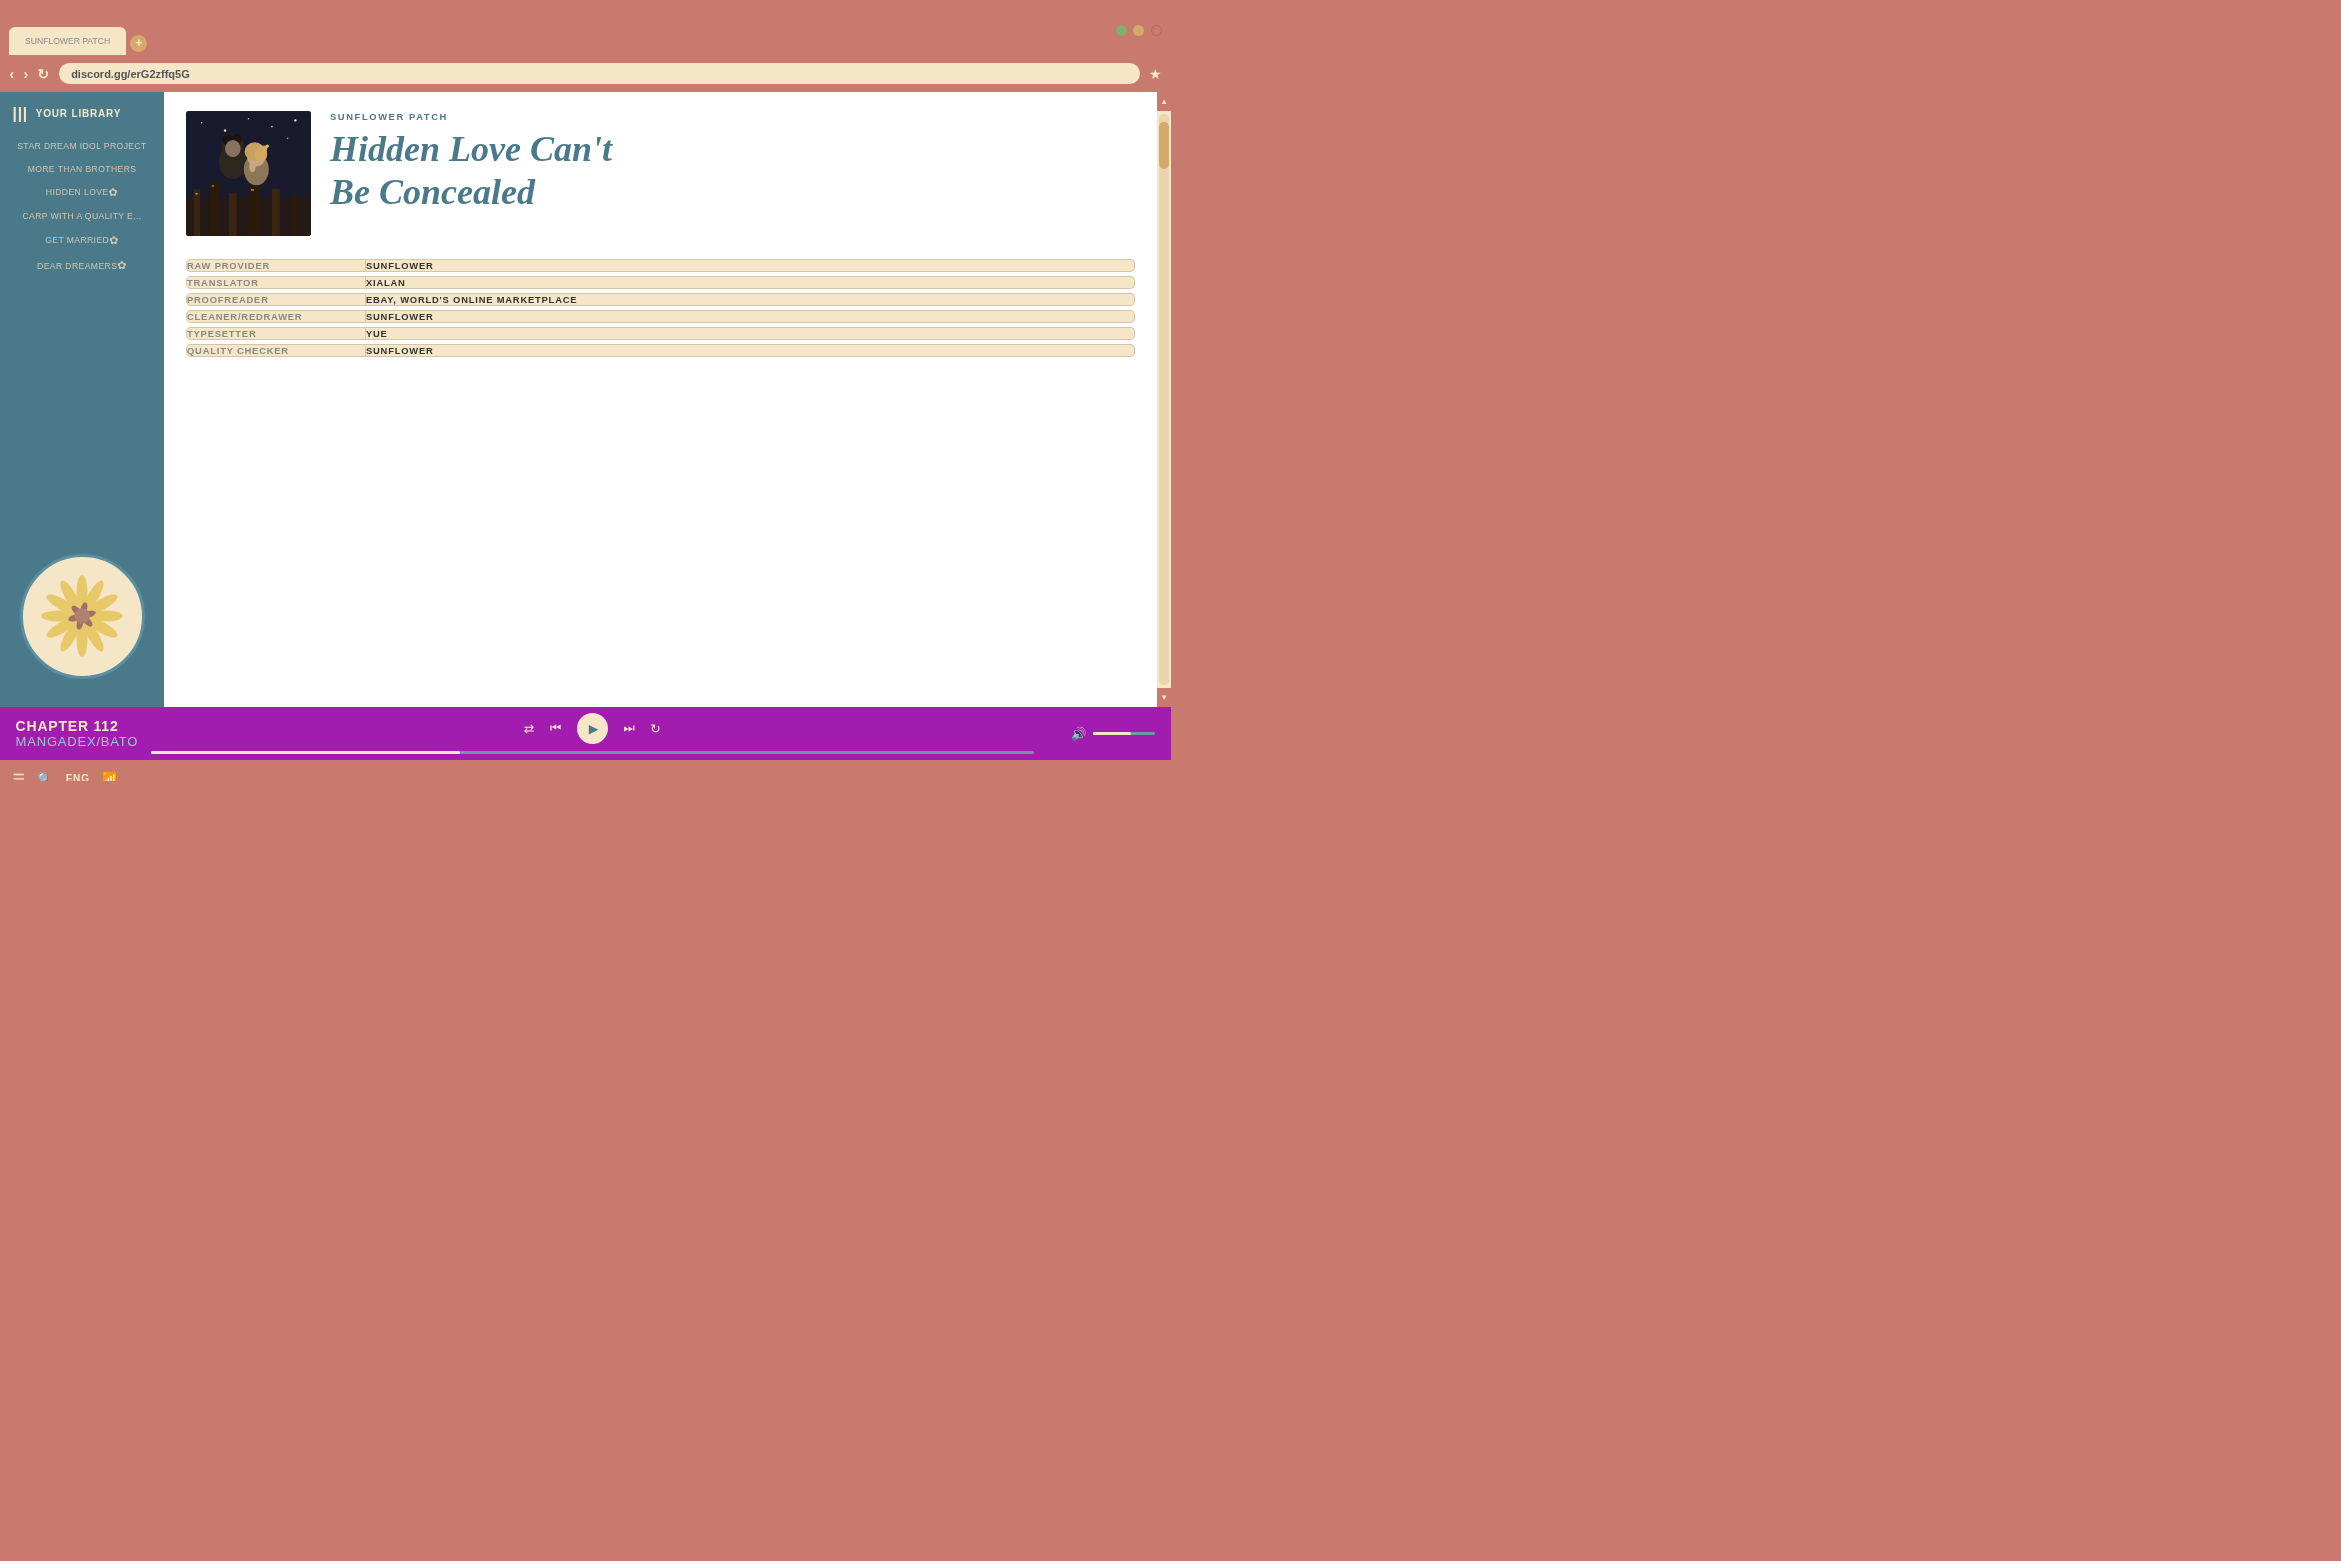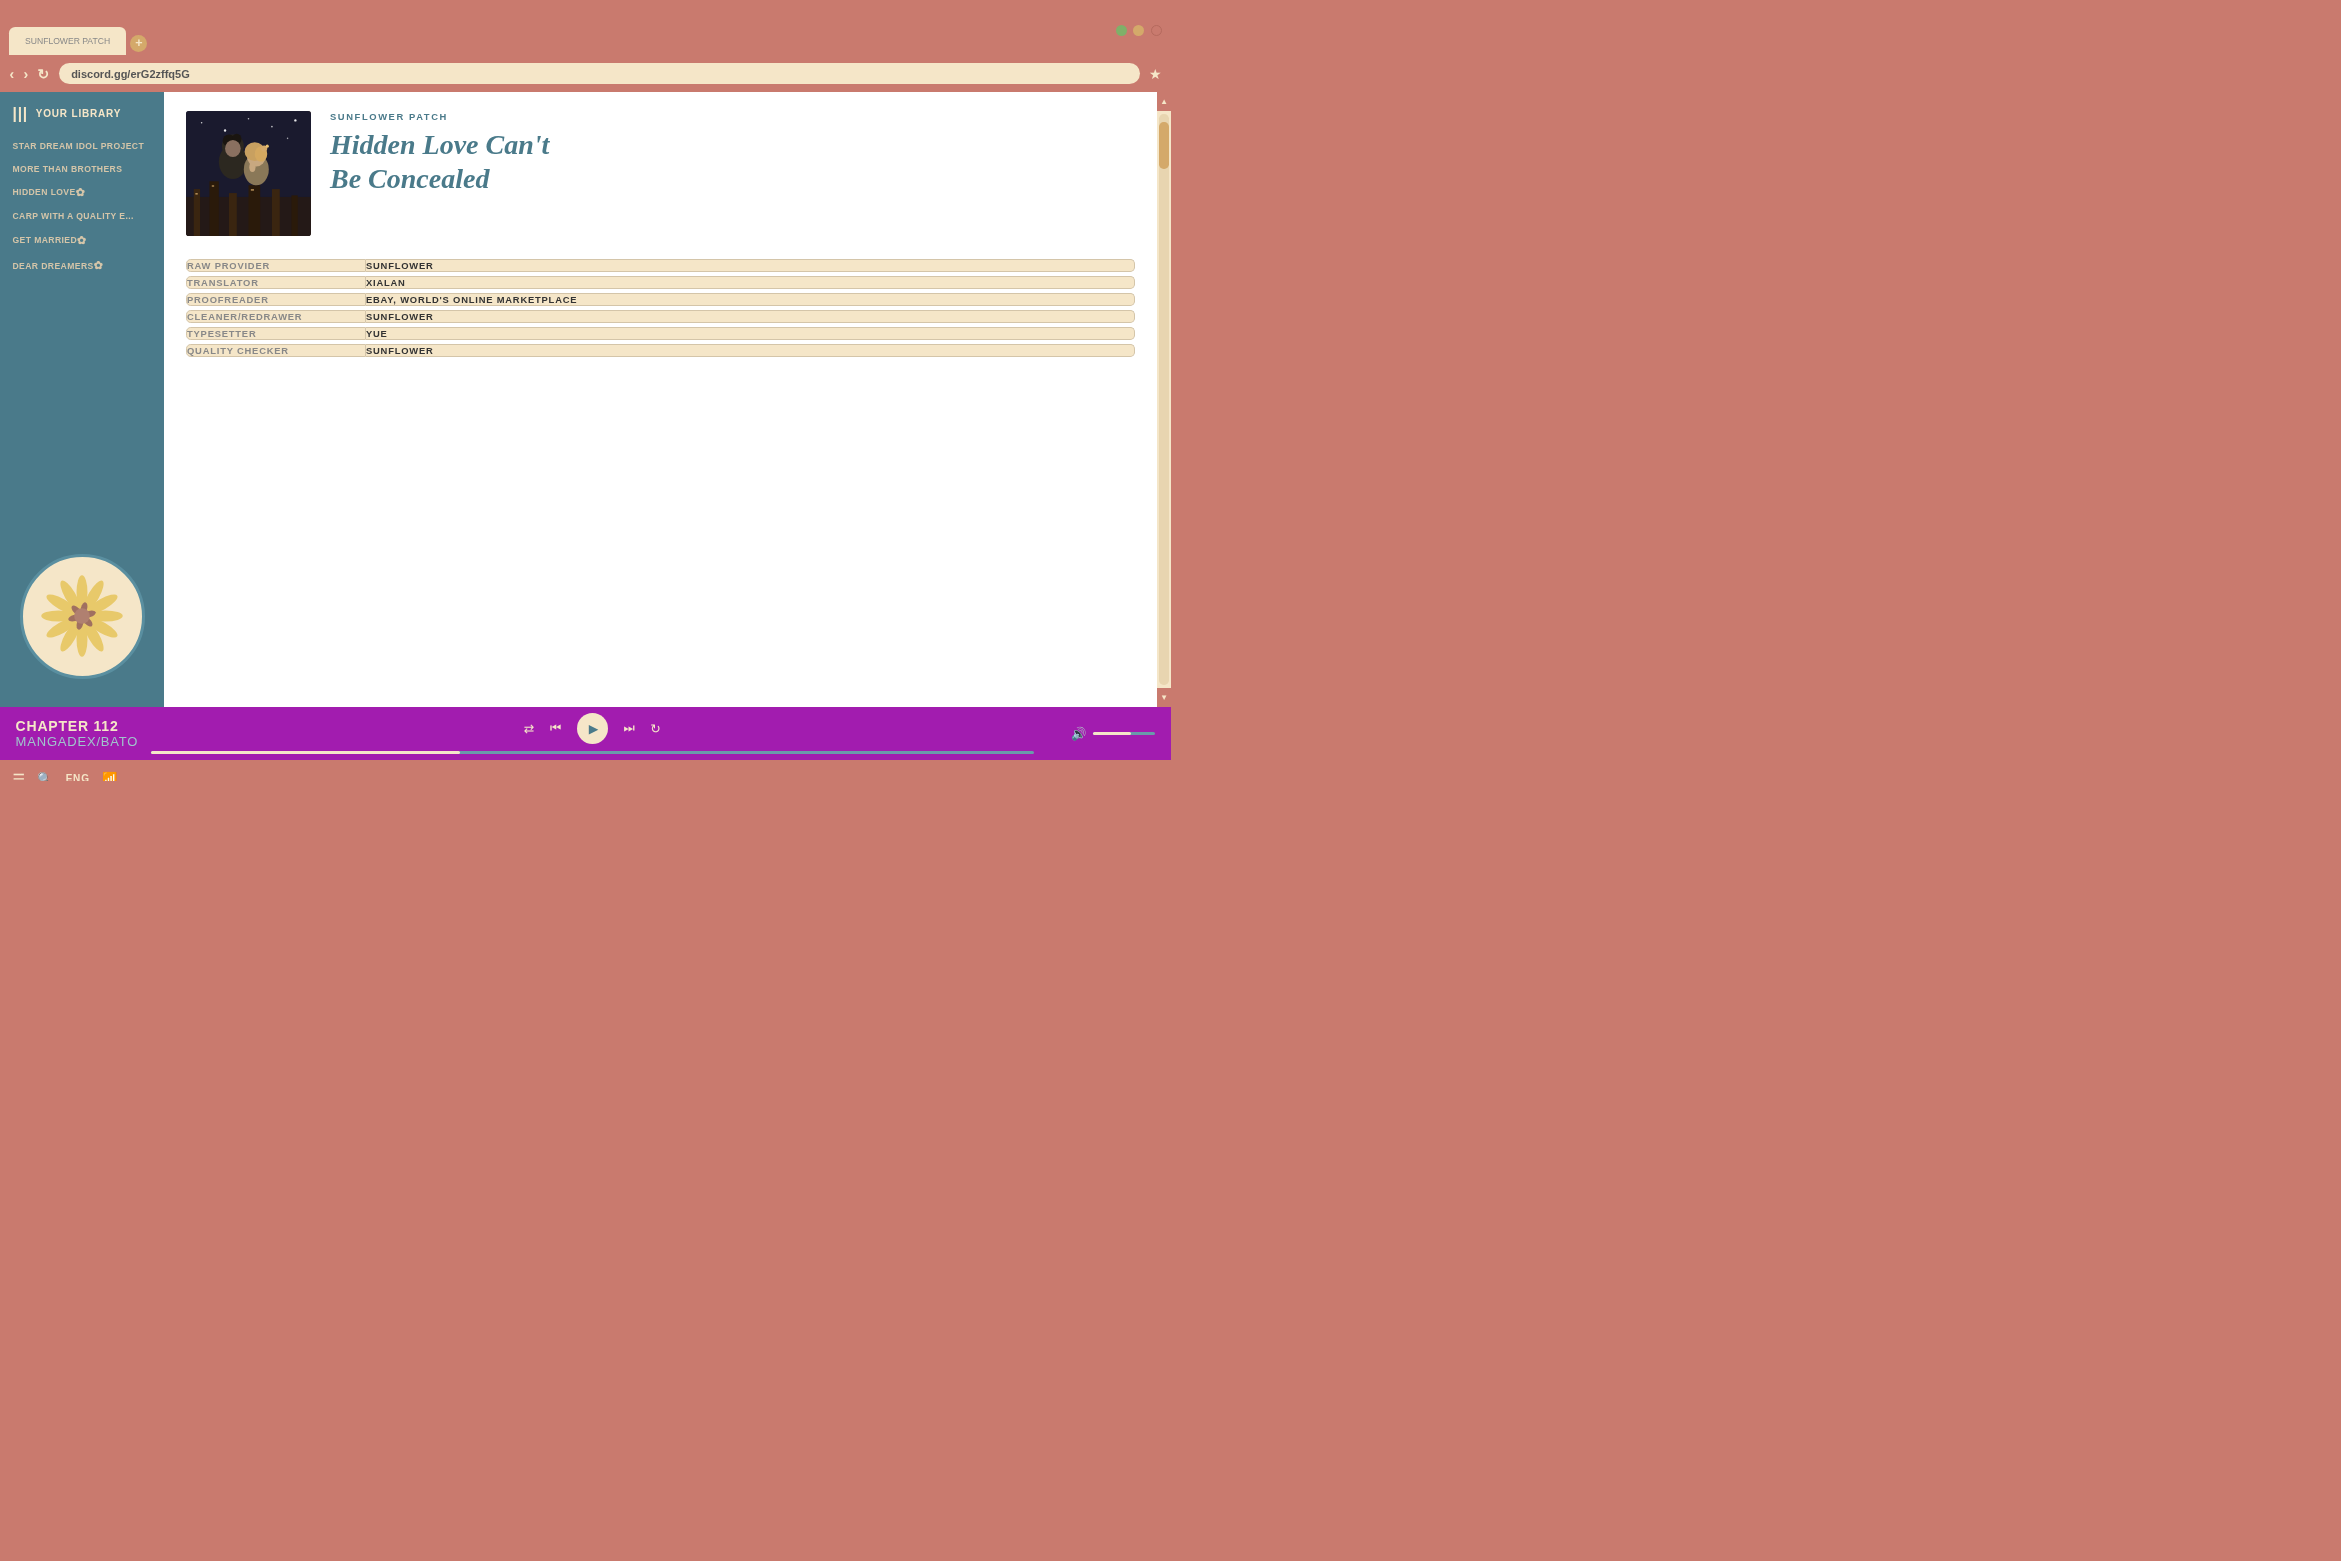--- a/index.html
+++ b/index.html
@@ -139,27 +139,26 @@
     }
 
     .sidebar-items {
       flex: 1;
       padding: 0 12.5px;
     }
 
     .sidebar-item {
       display: flex;
       align-items: center;
-      justify-content: flex-start;
+      justify-content: center;
       padding: 6.2px 0;
       color: #d4c5a9;
       font-size: 8.6px;
       letter-spacing: 0.4px;
       cursor: pointer;
-      font-weight: bold;
     }
 
     .sidebar-item-icon {
       color: #d4c5a9;
       font-size: 11px;
     }
 
     .sidebar-flower-area {
       display: flex;
       justify-content: center;
@@ -210,21 +209,21 @@
 
     .manga-group {
       font-size: 9.4px;
       color: #4a7a8a;
       letter-spacing: 1.6px;
       font-weight: bold;
       margin-bottom: 6.2px;
     }
 
     .manga-title {
-      font-size: 28px;
+      font-size: 36px;
       font-weight: 900;
       color: #4a7a8a;
       font-style: italic;
       line-height: 1.2;
       font-family: Georgia, serif;
     }
 
     .credits-table {
       width: 100%;
       border-collapse: separate;

